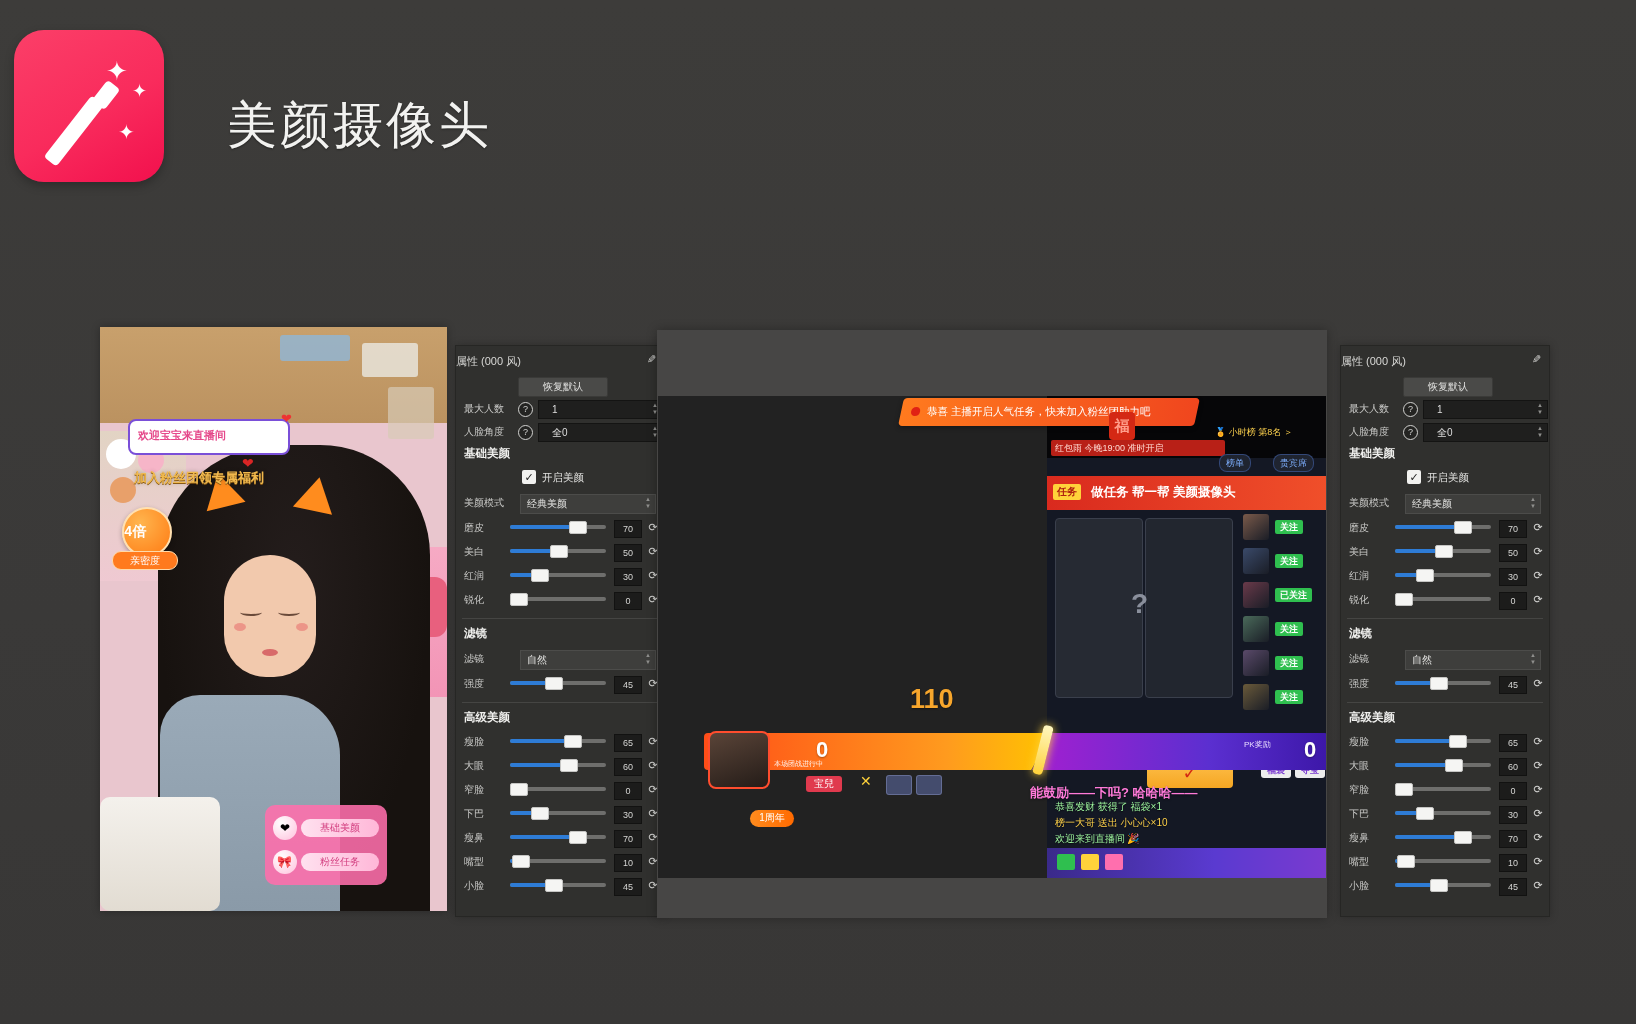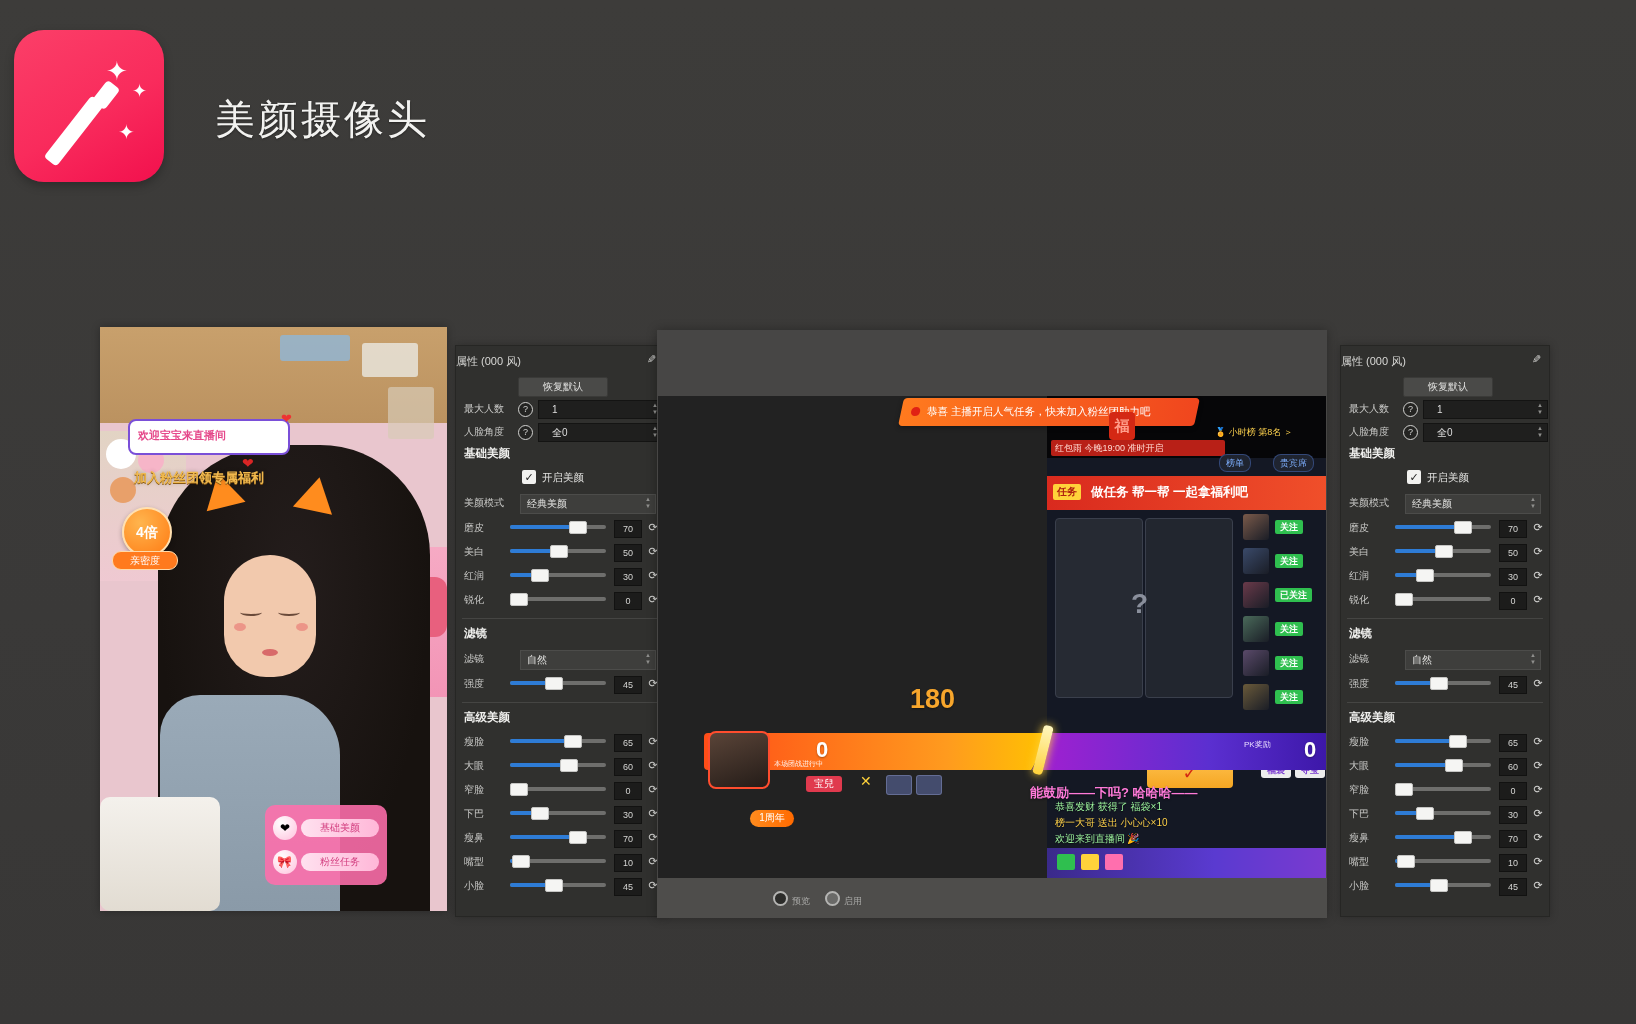--- a/index.html
+++ b/index.html
@@ -6,21 +6,21 @@
   #root{position:relative;width:1636px;height:1024px;overflow:hidden;background:linear-gradient(180deg,#3d3c3a 0%,#3a3938 60%,#383736 100%);}
   .abs{position:absolute;}
   .ell{white-space:nowrap;overflow:hidden;text-overflow:ellipsis;}
 
   
   .appicon{left:14px;top:30px;width:150px;height:152px;border-radius:30px;
     background:linear-gradient(150deg,#fb3f68 0%,#f92b5c 55%,#f2104d 100%);box-shadow:0 4px 10px rgba(0,0,0,.25);}
   .wand{left:52px;top:62px;width:16px;height:78px;background:#fff;border-radius:4px;transform:rotate(38deg);}
   .wandtip{left:84px;top:52px;width:16px;height:26px;background:#fff;border-radius:4px;transform:rotate(38deg);}
   .spark{color:#fff;font-size:26px;line-height:1;}
-  .apptitle{left:215px;top:92px;color:#f2f2f0;font-size:40px;letter-spacing:3px;text-shadow:0 1px 2px rgba(0,0,0,.4);}
+  .apptitle{left:227px;top:92px;color:#f2f2f0;font-size:50px;letter-spacing:3px;text-shadow:0 1px 2px rgba(0,0,0,.4);}
 
   
   .panel{width:208px;height:570px;background:#30302e;border:1px solid #262624;box-shadow:0 0 8px rgba(0,0,0,.25);}
   .p-title{position:absolute;left:0;top:8px;width:100%;text-align:left;color:#d8d8d6;font-size:11px;}
   .p-pencil{position:absolute;right:8px;top:7px;color:#cfcfcd;font-size:11px;transform:scaleX(-1);}
   .p-btn{position:absolute;left:62px;top:31px;width:88px;height:18px;background:#4a4a48;border:1px solid #3a3a38;
     border-radius:2px;color:#e2e2e0;font-size:10px;text-align:center;line-height:18px;}
   .p-label{position:absolute;color:#c9c9c7;font-size:10px;line-height:13px;}
   .p-help{position:absolute;width:13px;height:13px;border-radius:50%;border:1.5px solid #d2d2d0;color:#d2d2d0;
     font-size:9px;text-align:center;line-height:13px;background:#242422;}
@@ -69,21 +69,21 @@
   .uthumb{position:absolute;left:0;top:0;width:26px;height:26px;border-radius:3px;}
   .ubtn{position:absolute;left:32px;top:6px;padding:0 5px;height:14px;background:#2fbf4f;color:#fff;font-size:9px;line-height:14px;border-radius:2px;}
 
   
   .leftcap{left:100px;top:327px;width:347px;height:584px;overflow:hidden;background:#e9c6ce;box-shadow:0 0 8px rgba(0,0,0,.3);}
   .bubble{position:absolute;left:28px;top:92px;width:158px;height:32px;background:#fff;border:2px solid #7a4fd8;border-radius:8px;}
   .bubble-text{position:absolute;left:8px;top:7px;color:#e5488a;font-size:11px;font-weight:bold;}
   .goldline{position:absolute;left:34px;top:142px;color:#f0b94e;font-size:13px;font-weight:bold;text-shadow:0 1px 0 #8a5a14,0 0 4px rgba(0,0,0,.3);}
   .badge4{position:absolute;left:22px;top:180px;width:46px;height:46px;border-radius:50%;
     background:radial-gradient(circle at 35% 30%,#ffb54e,#ff7a12);border:2px solid #ffe0b0;color:#fff;
-    font-size:14px;font-weight:bold;text-align:center;line-height:46px;box-shadow:0 2px 5px rgba(0,0,0,.3);}
+    font-size:14px;font-weight:bold;text-align:left;line-height:46px;box-shadow:0 2px 5px rgba(0,0,0,.3);font-family:Liberation Mono, monospace;}
   .ribbon{position:absolute;left:12px;top:224px;width:64px;height:17px;background:#ff7a1e;border-radius:9px;color:#fff;
     font-size:10px;text-align:center;line-height:17px;border:1px solid #ffd9a8;}
   .giftpanel{position:absolute;left:165px;top:478px;width:122px;height:80px;background:rgba(255,110,172,.88);border-radius:10px;}
   .giftrow{position:absolute;left:8px;width:106px;height:26px;}
   .gifticon{position:absolute;left:0;top:1px;width:24px;height:24px;border-radius:50%;background:radial-gradient(circle at 35% 30%,#ffffff,#ffc1dc);
     text-align:center;line-height:24px;font-size:12px;}
   .giftlabel{position:absolute;left:28px;top:4px;width:78px;height:18px;border-radius:9px;background:linear-gradient(90deg,#ffe1ef,#ffb7d8);
     color:#d23c7e;font-size:10px;text-align:center;line-height:18px;}
 
   .annc{position:absolute;left:243px;top:2px;width:296px;height:28px;background:linear-gradient(90deg,#ff7a1e,#f0461e);
@@ -273,21 +273,21 @@
       <div class="subwin">
         <div class="abs" style="left:0;top:0;width:279px;height:62px;background:#060608;"></div>
         <div class="abs" style="left:4px;top:44px;width:170px;height:16px;background:rgba(216,38,26,.85);border-radius:2px;color:#ffd9d2;font-size:9px;line-height:16px;padding-left:4px;">红包雨 今晚19:00 准时开启</div>
         <div class="abs" style="left:168px;top:30px;color:#ffd34e;font-size:9px;">🏅 小时榜 第8名 ＞</div>
         <div id="pill-mount" class="abs" style="left:172px;top:58px;width:104px;height:18px;">
             <div style="position: absolute; left: 0px; top: 0px; padding: 0px 6px; height: 16px; background: rgb(31, 36, 48); border: 1px solid rgba(90, 140, 255, 0.35); border-radius: 8px; color: rgb(127, 176, 255); font-size: 9px; line-height: 16px;">榜单</div>
             <div style="position: absolute; left: 54px; top: 0px; padding: 0px 6px; height: 16px; background: rgb(31, 36, 48); border: 1px solid rgba(90, 140, 255, 0.35); border-radius: 8px; color: rgb(127, 176, 255); font-size: 9px; line-height: 16px;">贵宾席</div>
           </div>
         <div class="abs" style="left:0;top:80px;width:279px;height:34px;background:linear-gradient(90deg,#d92a1e,#f04f2a);">
           <span class="abs" style="left:6px;top:8px;background:#ffd23a;color:#b02010;font-size:10px;font-weight:bold;border-radius:2px;padding:1px 4px;">任务</span>
-          <span class="abs" style="left:44px;top:8px;color:#fff;font-size:12.5px;font-weight:bold;">做任务 帮一帮 一起拿福利吧</span>
+          <span class="abs" style="left:44px;top:8px;color:#fff;font-size:12.5px;font-weight:bold;">做任务 帮一帮 美颜摄像头</span>
         </div>
         <div class="abs" style="left:8px;top:122px;width:86px;height:178px;background:#262a33;border:1px solid #3a3f4c;border-radius:4px;"></div>
         <div class="abs" style="left:98px;top:122px;width:86px;height:178px;background:#22262f;border:1px solid #3a3f4c;border-radius:4px;"></div>
         <div class="abs" style="left:84px;top:192px;color:#8a8f9c;font-size:28px;font-weight:bold;">?</div>
         <div id="user-mount">
             <div class="userrow" style="left: 196px; top: 118px; width: 80px;">
               <div class="uthumb" style="background: linear-gradient(140deg, rgb(122, 90, 74), rgb(26, 29, 38));"></div>
               <div class="ubtn">关注</div>
             </div>
             <div class="userrow" style="left: 196px; top: 152px; width: 80px;">
@@ -325,45 +325,41 @@
         <div class="abs" style="left:10px;top:458px;width:18px;height:16px;background:#2fbf4f;border-radius:2px;"></div>
         <div class="abs" style="left:34px;top:458px;width:18px;height:16px;background:#ffd23a;border-radius:2px;"></div>
         <div class="abs" style="left:58px;top:458px;width:18px;height:16px;background:#ff6fae;border-radius:2px;"></div>
       </div>
 
       <div class="annc">
         <span class="abs" style="left:10px;top:9px;width:9px;height:9px;border-radius:50%;background:#e02214;"></span>
         <span class="annc-text ell">恭喜 主播开启人气任务，快来加入粉丝团助力吧</span>
       </div>
       <div class="lantern">福</div>
-      <div class="hotval">180</div>
+      <div class="hotval">110</div>
 
       <div class="pkbar">
         <div class="pk-left"></div>
         <div class="pk-right"></div>
         <div class="pkspark"></div>
         <div class="abs" style="left:4px;top:-2px;width:58px;height:54px;background:linear-gradient(160deg,#5a4438,#241c18);border:2px solid #ff4d2e;border-radius:8px;"></div>
         <span class="pk-score" style="left:112px;">0</span>
         <span class="pk-score" style="left:600px;">0</span>
         <span class="abs" style="left:70px;top:26px;color:#fff;font-size:7px;opacity:.9;">本场团战进行中</span>
         <span class="abs" style="left:540px;top:6px;color:#e8dcff;font-size:8px;">PK奖励</span>
       </div>
 
       <div class="tagpill" style="left:148px;top:380px;width:36px;height:16px;">宝兒</div>
       <div class="abs" style="left:202px;top:377px;color:#ffd23a;font-size:14px;font-weight:bold;">✕</div>
       <div class="slatebox" style="left:228px;top:379px;"></div>
       <div class="slatebox" style="left:258px;top:379px;"></div>
       <div class="tagpill" style="left:92px;top:414px;width:44px;height:17px;background:linear-gradient(90deg,#ff8c1e,#ff6a00);border-radius:9px;">1周年</div>
       <div class="abs" style="left:372px;top:388px;color:#ff7ad9;font-size:13px;font-weight:bold;text-shadow:0 1px 2px rgba(0,0,0,.5);">能鼓励——下吗? 哈哈哈——</div>
     </div>
 
-    <div class="botbar">
-      <span class="botctl abs" style="left:116px;top:13px;"><span class="dotbtn"></span><span>预览</span></span>
-      <span class="botctl abs" style="left:168px;top:13px;"><span class="dotbtn" style="background:#6a6a68;"></span><span>启用</span></span>
-    </div>
   </div>
 
   <div class="abs panel" style="left:1340px;top:345px;" id="panel-right">
       <div class="p-title">属性 (000 风)</div>
       <div class="p-pencil">✎</div>
       <div class="p-btn">恢复默认</div>
       <div class="p-label" style="left: 8px; top: 56px;">最大人数</div>
       <div class="p-help" style="left: 62px; top: 56px;">?</div>
       <div class="p-input" style="left: 82px; top: 54px; width: 110px;">1<div class="p-spin">▲
 ▼</div></div>

